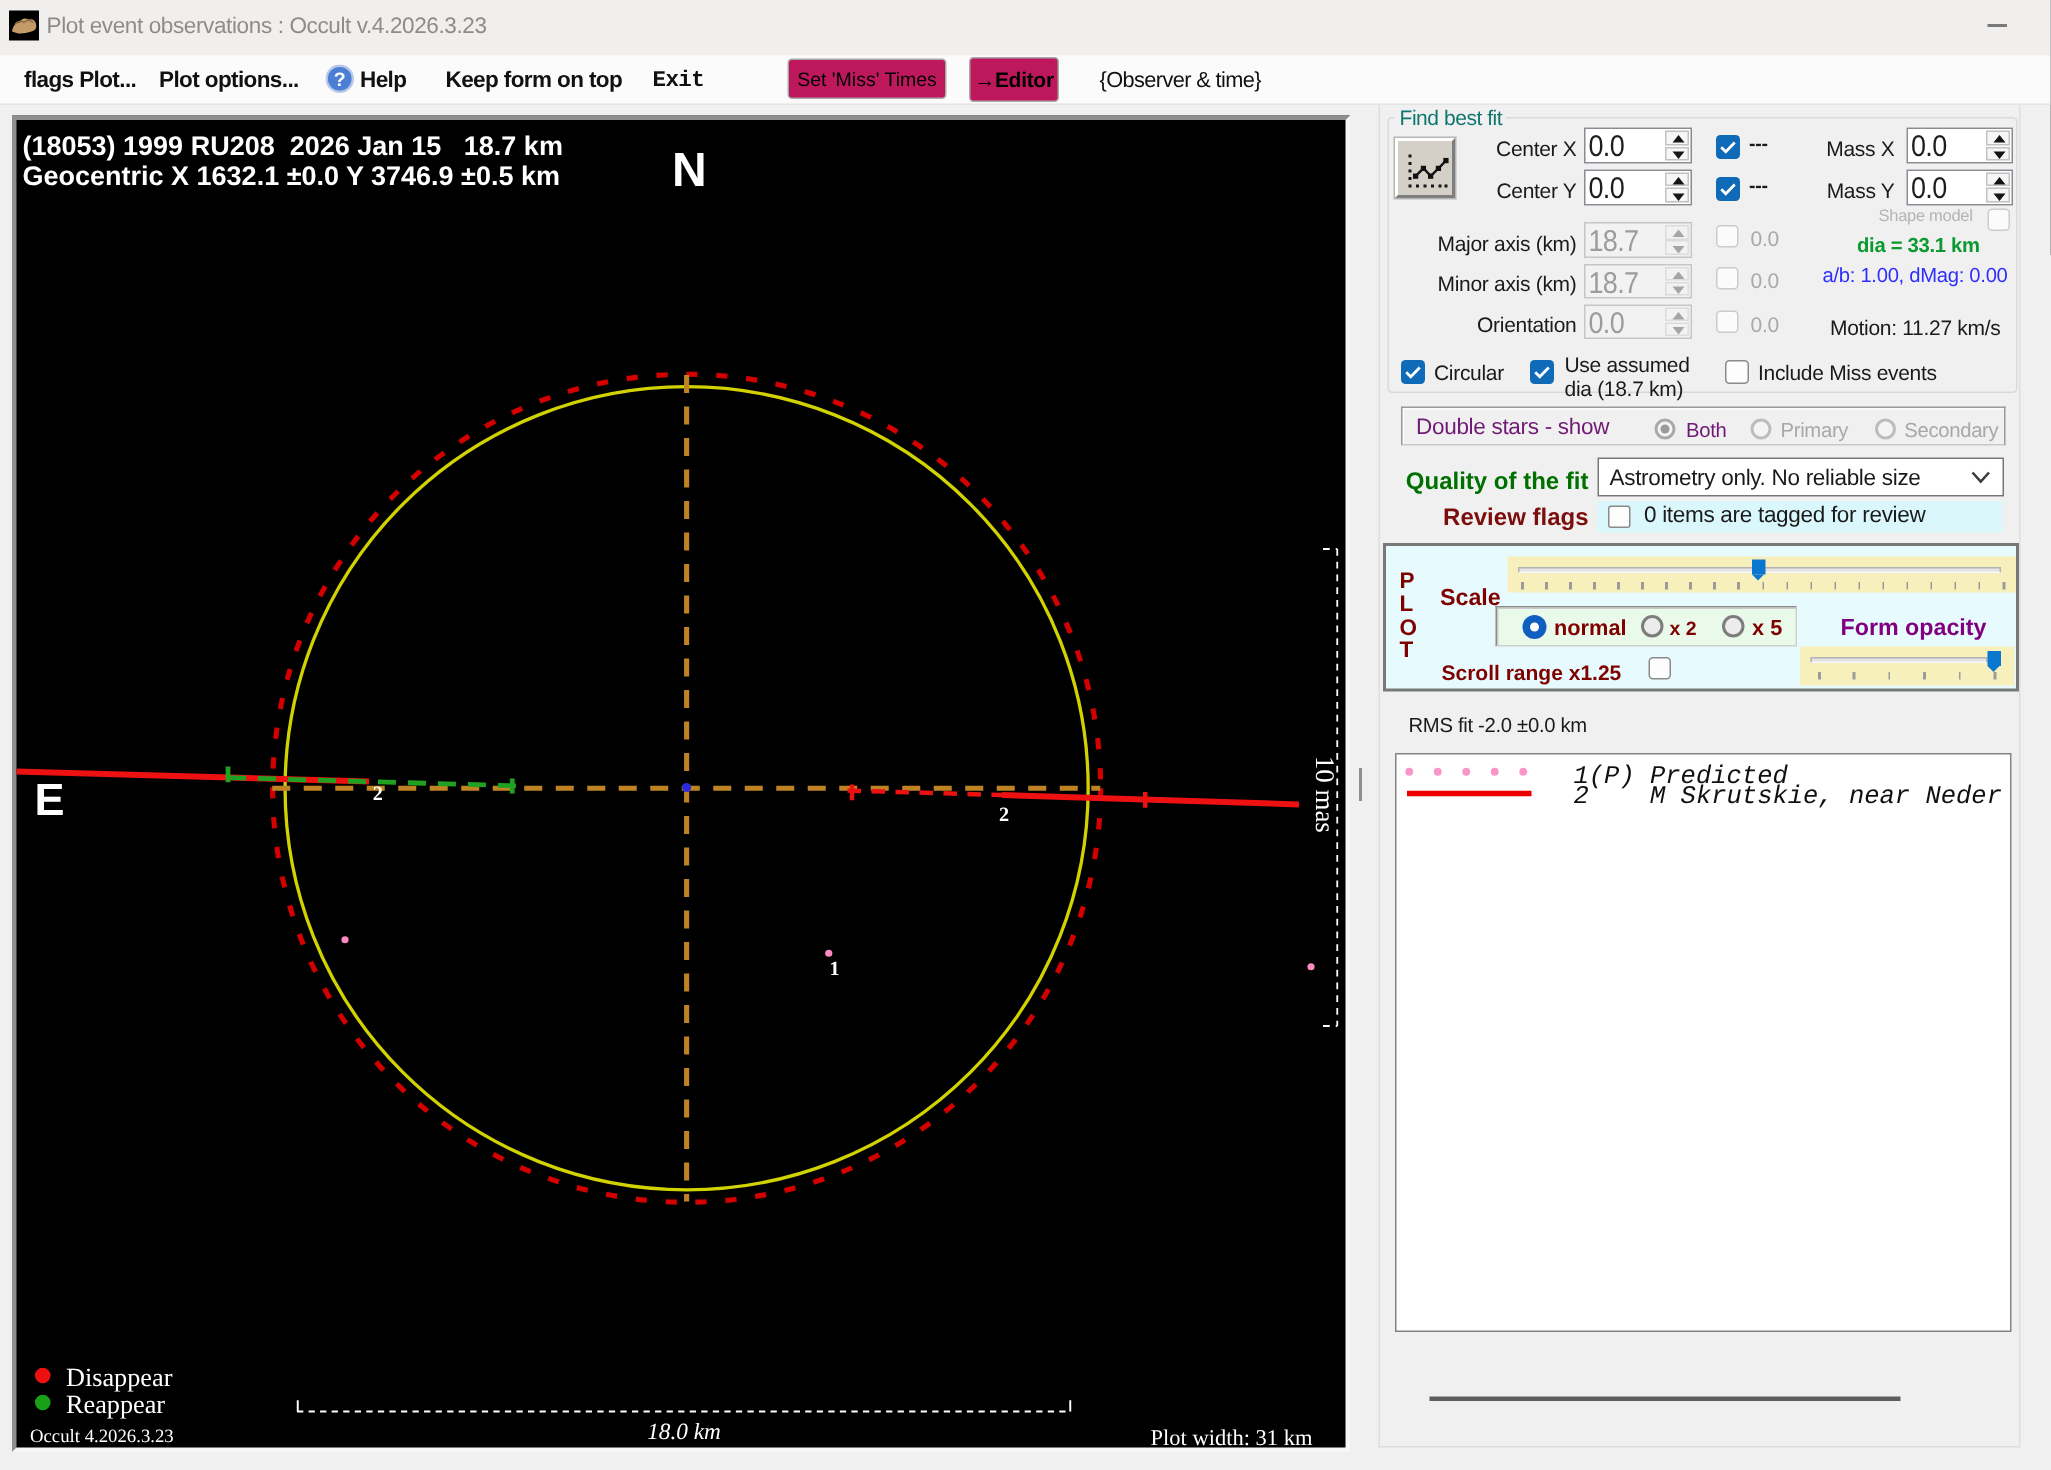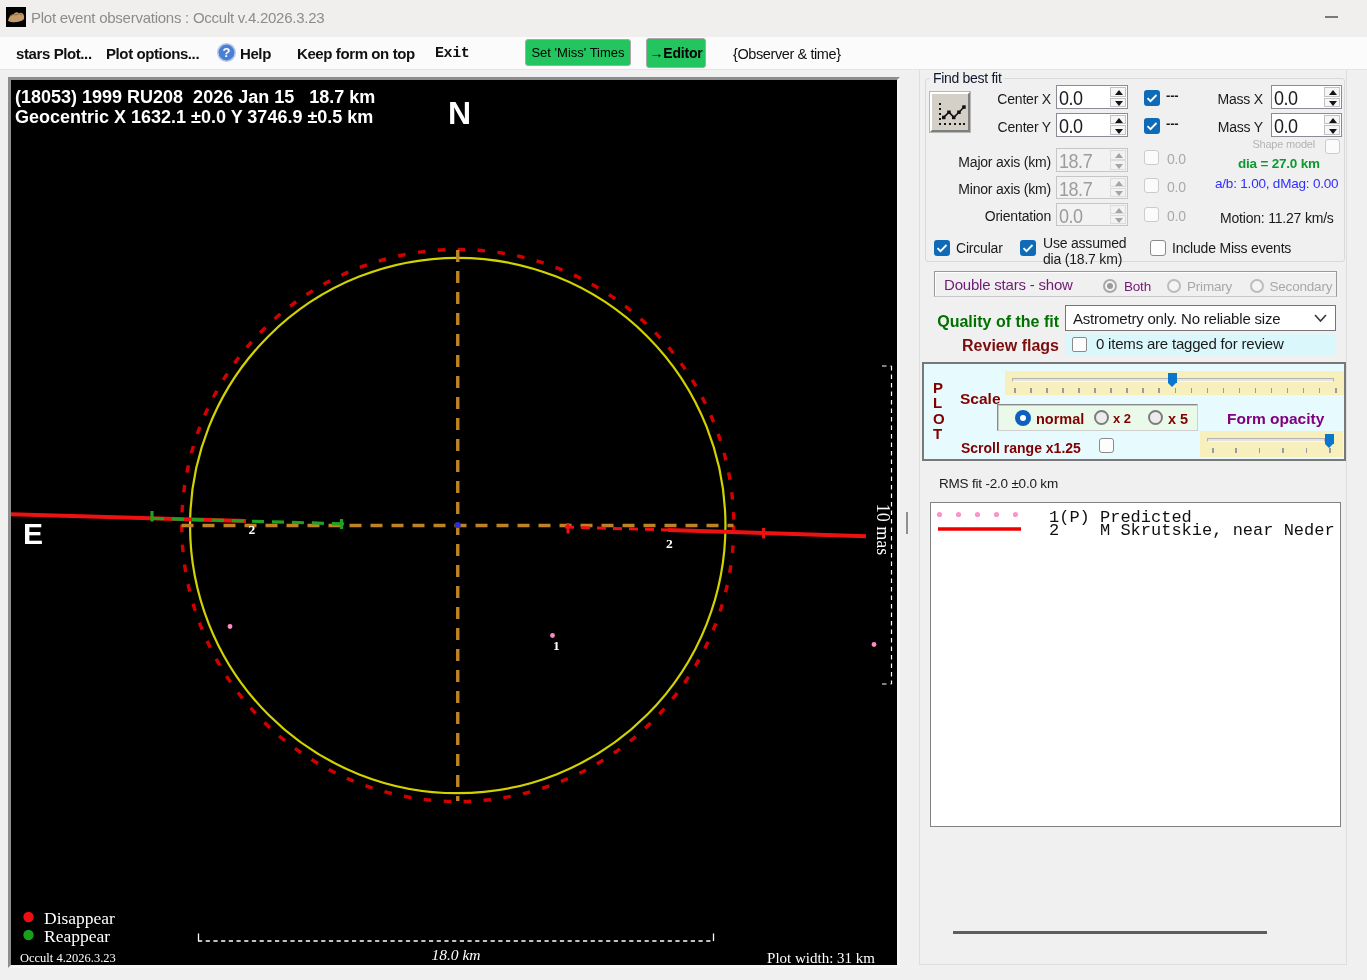--- a/index.html
+++ b/index.html
@@ -6,29 +6,29 @@
 html,body { width:1367px; height:980px; background:#f0f0f0; font-family:"Liberation Sans",sans-serif; overflow:hidden; position:relative; }
 .abs { position:absolute; }
 
 #titlebar { position:absolute; left:0; top:0; width:1367px; height:37px; background:#f1efee; }
 #titleicon { position:absolute; left:6px; top:7px; width:20px; height:20px; background:#000; }
 #titletext { position:absolute; left:31px; top:9px; font-size:15px; color:#8e8c8b; letter-spacing:-0.25px; }
 #minbtn { position:absolute; left:1325px; top:16px; width:13px; height:2px; background:#7a7a7a; }
 
 #menubar { position:absolute; left:0; top:37px; width:1367px; height:33px; background:#fbfbfb; border-bottom:1px solid #e4e4e4; }
 .mitem { position:absolute; top:8px; font-size:15px; font-weight:bold; color:#111; letter-spacing:-0.4px; }
-.mbtn { position:absolute; background:#22c55e; border:1px solid #a8a8a8; border-radius:3px; text-align:center; }
+.mbtn { position:absolute; background:#be185d; border:1px solid #a8a8a8; border-radius:3px; text-align:center; }
 
 #plot { position:absolute; left:8px; top:77px; width:892px; height:891px; background:#000; border:3px solid; border-color:#8e8e8e #f6f6f6 #f6f6f6 #8e8e8e; }
 #plotsvg { position:absolute; left:0; top:0; }
 
 .frameline { position:absolute; background:#dedede; }
 
 .groupbox { position:absolute; border:1px solid #d9d9d9; border-radius:3px; }
-.grouptitle { position:absolute; background:#f0f0f0; font-size:14px; color:#0f172a; padding:0 3px; letter-spacing:-0.3px; }
+.grouptitle { position:absolute; background:#f0f0f0; font-size:14px; color:#0f766e; padding:0 3px; letter-spacing:-0.3px; }
 .lbl { position:absolute; font-size:14px; color:#1a1a1a; white-space:nowrap; letter-spacing:-0.2px; }
 .rlbl { text-align:right; }
 
 .num { position:absolute; width:72px; height:24px; background:#fff; border:1px solid #8b8b93; }
 .num .val { position:absolute; left:2px; top:1px; font-size:20px; color:#1d1d1d; letter-spacing:-0.5px; transform:scaleX(0.9); transform-origin:left center; }
 .num .spin { position:absolute; right:1px; top:1px; width:16px; height:20px; }
 .num.dis { background:#f2f2f2; border-color:#c6c6c6; }
 .num.dis .val { color:#9c9c9c; }
 .spinbtn { position:absolute; left:0; width:16px; height:9.5px; background:#f6f6f6; border:1px solid #c2c2c2; }
 .arr-up { position:absolute; left:3.5px; top:2px; width:0; height:0; border-left:4px solid transparent; border-right:4px solid transparent; border-bottom:5px solid #151515; }
@@ -62,21 +62,21 @@
 <body>
 <div id="titlebar">
   <div id="titleicon"><svg width="20" height="20">
         <path d="M2 14 Q3 8 7 8 Q9 4 13 6 Q17 5 18 9 Q19 13 15 14 Q9 16 5 15 Z" fill="#c49a66"></path>
         <path d="M4 9 Q7 6 10 8 Q13 5 16 8" stroke="#8a6a42" stroke-width="1" fill="none"></path>
       </svg></div>
   <div id="titletext">Plot event observations : Occult v.4.2026.3.23</div>
   <div id="minbtn"></div>
 </div>
 <div id="menubar">
-  <div class="mitem" style="left:16px;">stars Plot...</div>
+  <div class="mitem" style="left:16px;">flags Plot...</div>
   <div class="mitem" style="left:106px;">Plot options...</div>
   <svg class="abs" style="left:217px;top:6px;" width="19" height="19">
       <circle cx="9.5" cy="9.5" r="8.7" fill="#4a7fd4"></circle>
       <circle cx="9.5" cy="9.5" r="8.7" fill="none" stroke="#b9c8e8" stroke-width="1.6"></circle>
       <text x="9.5" y="14" font-size="13" font-weight="bold" fill="#fff" text-anchor="middle">?</text>
     </svg>
   <div class="mitem" style="left:240px;">Help</div>
   <div class="mitem" style="left:297px;">Keep form on top</div>
   <div class="mitem" style="left:435px;font-family:Liberation Mono, monospace;">Exit</div>
   <div class="mbtn" style="left:525px;top:2px;width:106px;height:27px;font-size:13px;line-height:25px;">Set 'Miss' Times</div>
@@ -237,21 +237,21 @@
       <div class="spinbtn" style="top:0;">
         <div class="arr-up"></div>
       </div>
       <div class="spinbtn" style="top:10px;">
         <div class="arr-dn"></div>
       </div>
     </div>
   </div>
 <div class="cb disoff" style="left:1144px;top:150px;width:15px;height:15px;"></div>
 <div class="lbl" style="left:1167px;top:151px;color:#a9a9a9;">0.0</div>
-<div class="lbl" style="left:1238px;top:156px;color:#0c9a30;font-weight:bold;font-size:13.5px;">dia = 27.0 km</div>
+<div class="lbl" style="left:1238px;top:156px;color:#0c9a30;font-weight:bold;font-size:13.5px;">dia = 33.1 km</div>
 
 <div class="lbl rlbl" style="left:951px;top:181px;width:100px;">Minor axis (km)</div>
 <div class="num dis" style="left:1056px;top:175.5px;height:23.5px;">
     <div class="val">18.7</div>
     <div class="spin">
       <div class="spinbtn" style="top:0;">
         <div class="arr-up"></div>
       </div>
       <div class="spinbtn" style="top:10px;">
         <div class="arr-dn"></div>
@@ -368,21 +368,21 @@
       <div class="tick" style="left:288px;top:84px;"></div>
       <div class="tick" style="left:311.4px;top:84px;"></div>
       <div class="tick" style="left:334.8px;top:84px;"></div>
       <div class="tick" style="left:358.2px;top:84px;"></div>
       <div class="tick" style="left:381.6px;top:84px;"></div>
       <div class="tick" style="left:405px;top:84px;"></div>
     </div>
 </div>
 
 <div class="lbl" style="left:939px;top:476px;font-size:13.5px;">RMS fit -2.0 ±0.0 km</div>
-<div class="abs" style="left:930px;top:501.5px;width:411px;height:325px;background:#fff;border:1px solid #828282;">
+<div class="abs" style="left:930px;top:501.5px;width:411px;height:386px;background:#fff;border:1px solid #828282;font-style:italic;">
   <svg class="abs" style="left:0;top:0;" width="409" height="438">
     <circle cx="8.5" cy="11.5" r="2.6" fill="#f995c8"></circle>
       <circle cx="27.5" cy="11.5" r="2.6" fill="#f995c8"></circle>
       <circle cx="46.5" cy="11.5" r="2.6" fill="#f995c8"></circle>
       <circle cx="65.5" cy="11.5" r="2.6" fill="#f995c8"></circle>
       <circle cx="84.5" cy="11.5" r="2.6" fill="#f995c8"></circle>
     <line x1="7" y1="26" x2="90" y2="26" stroke="#ee0000" stroke-width="3.6"></line>
     <text x="118" y="19" font-family="Liberation Mono,monospace" font-size="17" fill="#101010">1(P) Predicted</text>
     <text x="118" y="32" font-family="Liberation Mono,monospace" font-size="17" fill="#101010">2&nbsp;&nbsp;&nbsp;&nbsp;M Skrutskie, near Neder</text>
   </svg>

